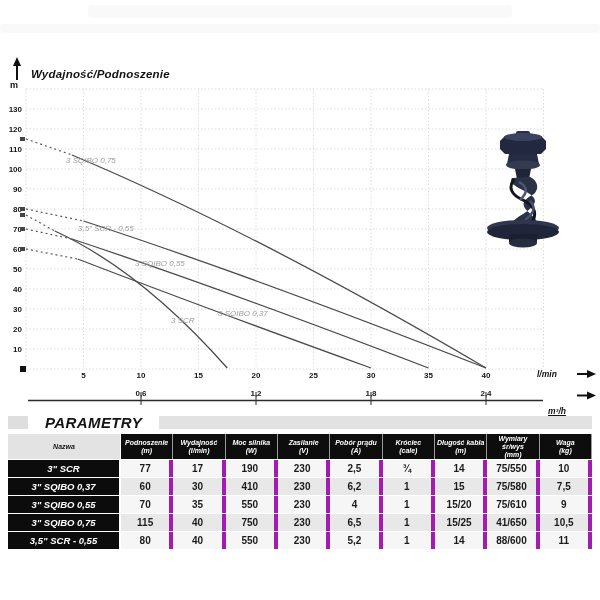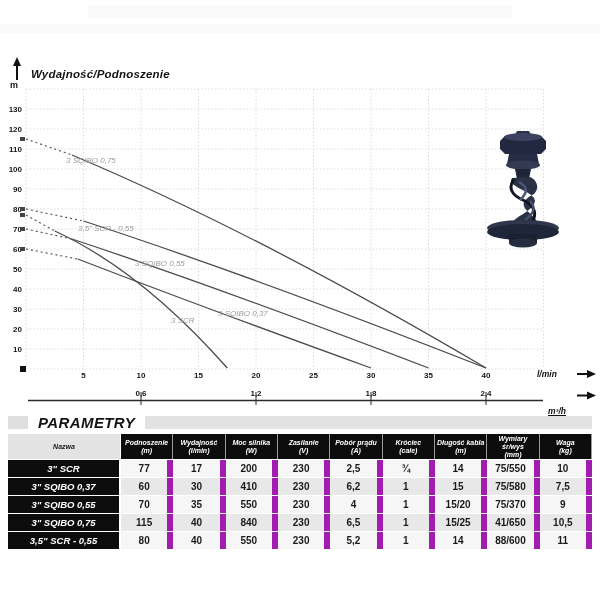--- a/index.html
+++ b/index.html
@@ -19,42 +19,42 @@
   .x-unit-2{position:absolute;left:548px;top:406px;font:italic bold 8.5px "Liberation Sans",sans-serif;color:#121212;text-decoration:underline;}
   .pump{position:absolute;left:478px;top:130px;}
 
   
   .tick{font:bold 8px "Liberation Sans",sans-serif;fill:#161616;}
   .tick.y{text-anchor:end;}
   .tick.x,.tick.x2{text-anchor:middle;}
   .series-label{font:italic 8px "Liberation Sans",sans-serif;fill:#9b9b9b;}
 
   
-  .params-head{position:absolute;left:8px;top:414px;width:584px;height:17px;display:flex;align-items:center;}
+  .params-head{position:absolute;left:8px;top:414px;width:584px;height:17px;display:flex;align-items:center;gap:7px;}
   .params-head .sq{width:20px;height:13px;background:#dedede;margin-right:10px;}
   .params-head h2{
     margin:0 10px 0 0;font:italic bold 15px "Liberation Sans",sans-serif;
     color:#141414;letter-spacing:.4px;white-space:nowrap;
   }
   .params-head .bar{flex:1;height:13px;background:#e2e2e2;}
 
   table.params{
     position:absolute;left:8px;top:433px;width:584px;
     border-collapse:separate;border-spacing:0 1px;table-layout:fixed;
   }
   table.params th{
     background:#0d0d0d;color:#ffffff;font:italic bold 7px "Liberation Sans",sans-serif;
     height:25px;text-align:center;vertical-align:middle;line-height:8px;
     border-right:1px solid #9a9a9a;padding:0 1px;
   }
   table.params th.first{background:#e3e3e3;color:#141414;border-right:1px solid #ffffff;}
   table.params td{
     font:bold 10px "Liberation Sans",sans-serif;color:#1a1a1a;
     height:17px;text-align:center;vertical-align:middle;
-    border-right:6px solid #a21caf;padding:0;
+    border-right:4px solid #a21caf;padding:0;
   }
   table.params td.name{
     background:#0c0c0c;color:#ffffff;font:italic bold 9.5px "Liberation Sans",sans-serif;
     border-right:2px solid #ffffff;
   }
   table.params tr.alt td.val{background:#e8e8e8;}
   table.params tr.norm td.val{background:#f6f6f6;}
 </style>
 </head>
 <body>
@@ -164,21 +164,21 @@
         <th>Długość kabla<br>(m)</th>
         <th>Wymiary<br>śr/wys<br>(mm)</th>
         <th>Waga<br>(kg)</th>
       </tr>
     </thead>
   <tbody id="params-tbody">
       <tr class="norm">
         <td class="name">3" SCR</td>
         <td class="val">77</td>
         <td class="val">17</td>
-        <td class="val">200</td>
+        <td class="val">190</td>
         <td class="val">230</td>
         <td class="val">2,5</td>
         <td class="val">¾</td>
         <td class="val">14</td>
         <td class="val">75/550</td>
         <td class="val">10</td>
       </tr>
       <tr class="alt">
         <td class="name">3" SQIBO 0,37</td>
         <td class="val">60</td>
@@ -193,28 +193,28 @@
       </tr>
       <tr class="norm">
         <td class="name">3" SQIBO 0,55</td>
         <td class="val">70</td>
         <td class="val">35</td>
         <td class="val">550</td>
         <td class="val">230</td>
         <td class="val">4</td>
         <td class="val">1</td>
         <td class="val">15/20</td>
-        <td class="val">75/370</td>
+        <td class="val">75/610</td>
         <td class="val">9</td>
       </tr>
       <tr class="alt">
         <td class="name">3" SQIBO 0,75</td>
         <td class="val">115</td>
         <td class="val">40</td>
-        <td class="val">840</td>
+        <td class="val">750</td>
         <td class="val">230</td>
         <td class="val">6,5</td>
         <td class="val">1</td>
         <td class="val">15/25</td>
         <td class="val">41/650</td>
         <td class="val">10,5</td>
       </tr>
       <tr class="norm">
         <td class="name">3,5" SCR - 0,55</td>
         <td class="val">80</td>

